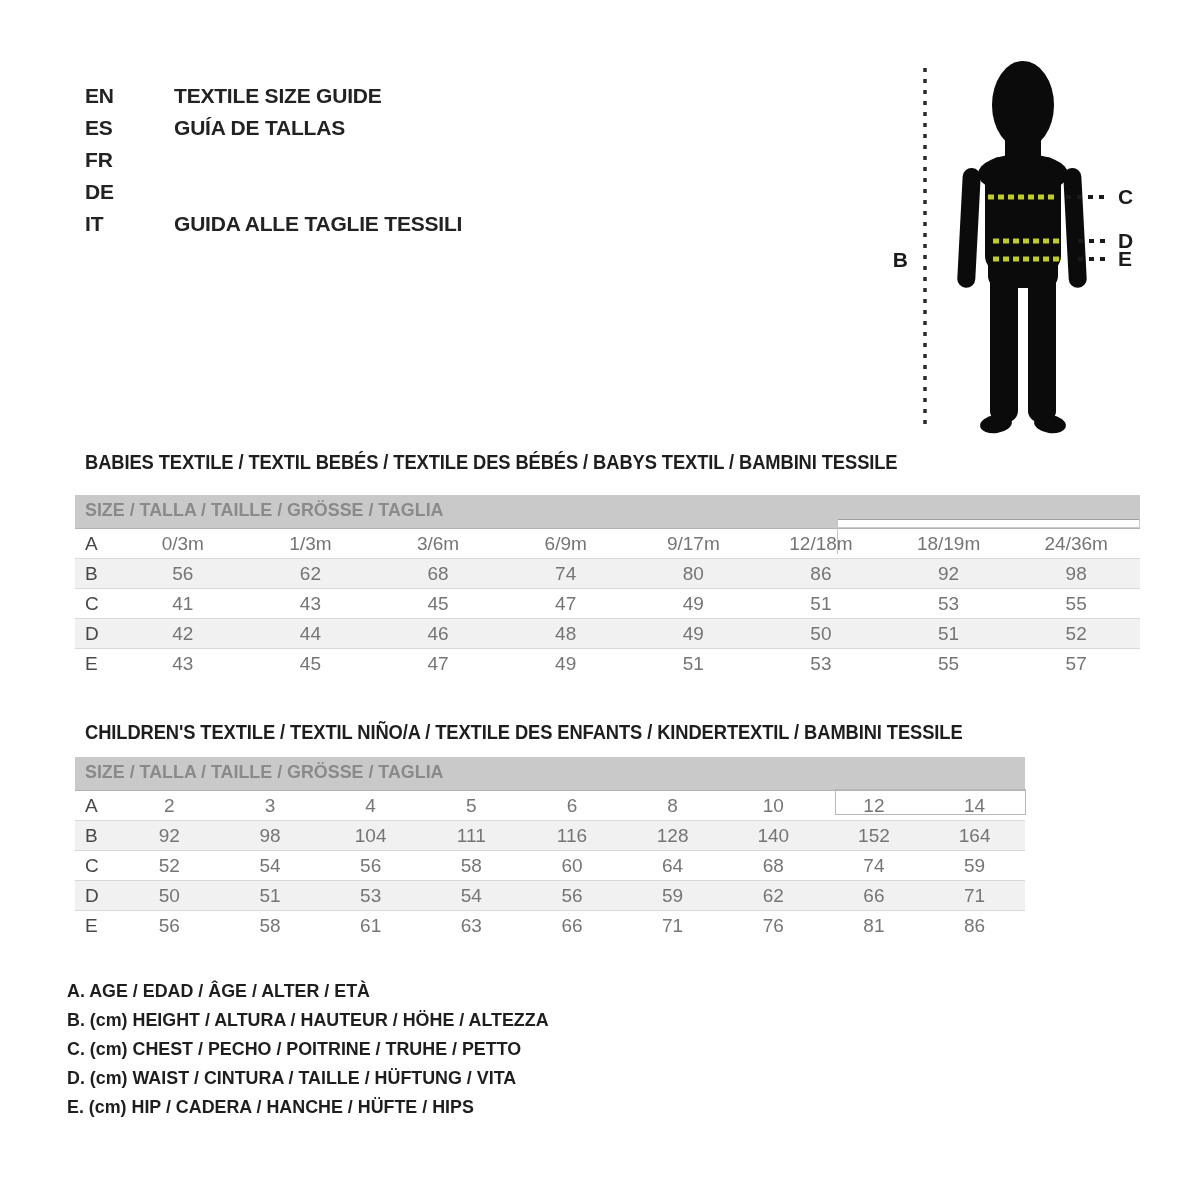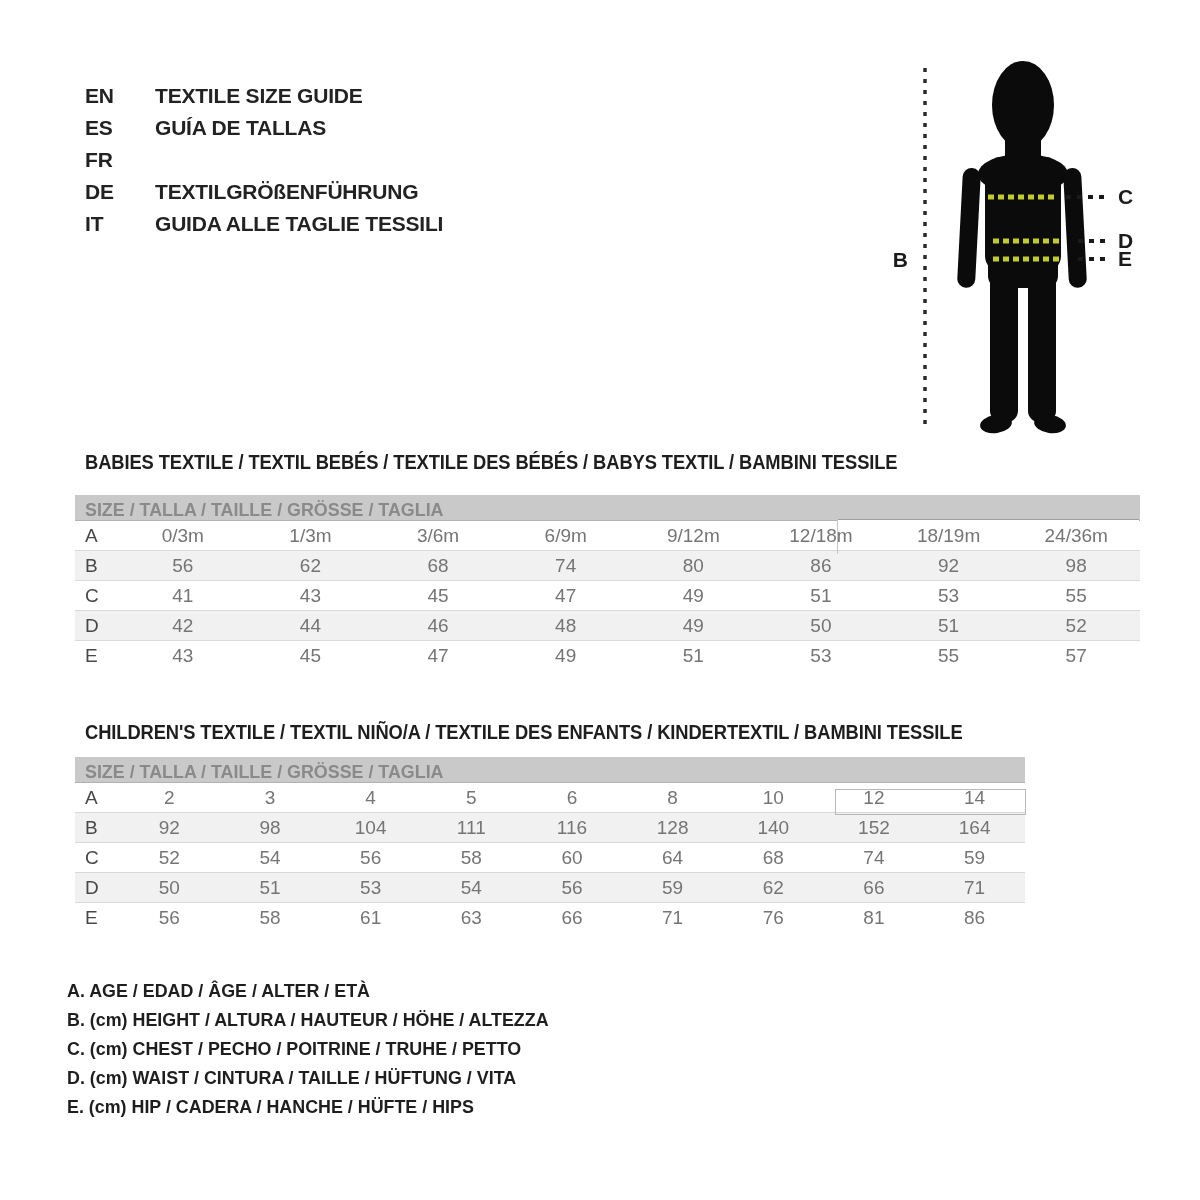--- a/index.html
+++ b/index.html
@@ -3,35 +3,35 @@
 <meta charset="utf-8">
 <style>
   html,body{margin:0;padding:0;}
   body{
     width:1200px;height:1200px;background:#ffffff;position:relative;
     font-family:"Liberation Sans",sans-serif;overflow:hidden;
   }
   
   .lang-list{position:absolute;left:85px;top:80px;}
   .lang-row{display:flex;height:32px;align-items:center;
-    font-weight:bold;font-size:21px;color:#222;letter-spacing:-0.2px;white-space:nowrap;}
+    font-weight:bold;font-size:21px;color:#222;letter-spacing:-0.2px;white-space:nowrap;gap:19px;}
   .lang-code{width:70px;flex:0 0 70px;}
   
   .figure{position:absolute;left:860px;top:50px;width:320px;height:400px;}
   .figure text{font-family:"Liberation Sans",sans-serif;font-size:21px;font-weight:bold;fill:#1b1b1b;}
   
   .sec-heading{position:absolute;font-weight:bold;font-size:19.5px;line-height:24px;color:#1e1e1e;
     white-space:nowrap;transform:scaleX(0.94);transform-origin:0 50%;letter-spacing:-0.1px;}
   .babies-heading{left:85px;top:450px;}
   .children-heading{left:85px;top:720px;}
   
   .table-wrap{position:absolute;left:75px;}
   .babies-table{top:495px;width:1065px;}
   .children-table{top:757px;width:950px;}
-  .band{height:26px;background:#c9c9c9;border-bottom:1px solid #b2b2b2;line-height:30px;
+  .band{height:34px;background:#c9c9c9;border-bottom:1px solid #b2b2b2;line-height:30px;
     padding-left:10px;font-weight:bold;font-size:19px;color:#8a8a8a;box-sizing:border-box;white-space:nowrap;}
   .band span{display:inline-block;transform:scaleX(0.94);transform-origin:0 50%;}
   .size-table{width:100%;border-collapse:collapse;table-layout:fixed;}
   .size-table td{height:29px;text-align:center;font-size:19px;color:#757575;padding:0;white-space:nowrap;}
   .size-table td.rowlabel{width:34px;text-align:left;padding-left:10px;color:#484848;}
   .size-table tr:not(:last-child){border-bottom:1px solid #d9d9d9;}
   .size-table tr:nth-child(even){background:#f1f1f1;}
   
   .babies-patch{position:absolute;left:762px;top:24px;width:302px;height:7px;background:#ffffff;
     border-top:1px solid #9e9e9e;}
@@ -56,21 +56,20 @@
     </div>
     <div class="lang-row">
       <span class="lang-code">ES</span>
       <span class="lang-title">GUÍA DE TALLAS</span>
     </div>
     <div class="lang-row">
       <span class="lang-code">FR</span>
     </div>
     <div class="lang-row">
       <span class="lang-code">DE</span>
-      <span class="lang-title">TEXTILGRÖßENFÜHRUNG</span>
     </div>
     <div class="lang-row">
       <span class="lang-code">IT</span>
       <span class="lang-title">GUIDA ALLE TAGLIE TESSILI</span>
     </div>
   </div>
 
   <svg class="figure" viewBox="860 50 320 400">
     <line x1="925" y1="68" x2="925" y2="430" stroke="#2a2a2a" stroke-width="3.5" stroke-dasharray="4 7"></line>
     <text x="908" y="267" text-anchor="end">B</text>
@@ -108,21 +107,21 @@
       <span>SIZE / TALLA / TAILLE / GRÖSSE / TAGLIA</span>
     </div>
     <table class="size-table">
       <tbody>
           <tr>
             <td class="rowlabel">A</td>
             <td>0/3m</td>
             <td>1/3m</td>
             <td>3/6m</td>
             <td>6/9m</td>
-            <td>9/12m</td>
+            <td>9/17m</td>
             <td>12/18m</td>
             <td>18/19m</td>
             <td>24/36m</td>
           </tr>
           <tr>
             <td class="rowlabel">B</td>
             <td>56</td>
             <td>62</td>
             <td>68</td>
             <td>74</td>

